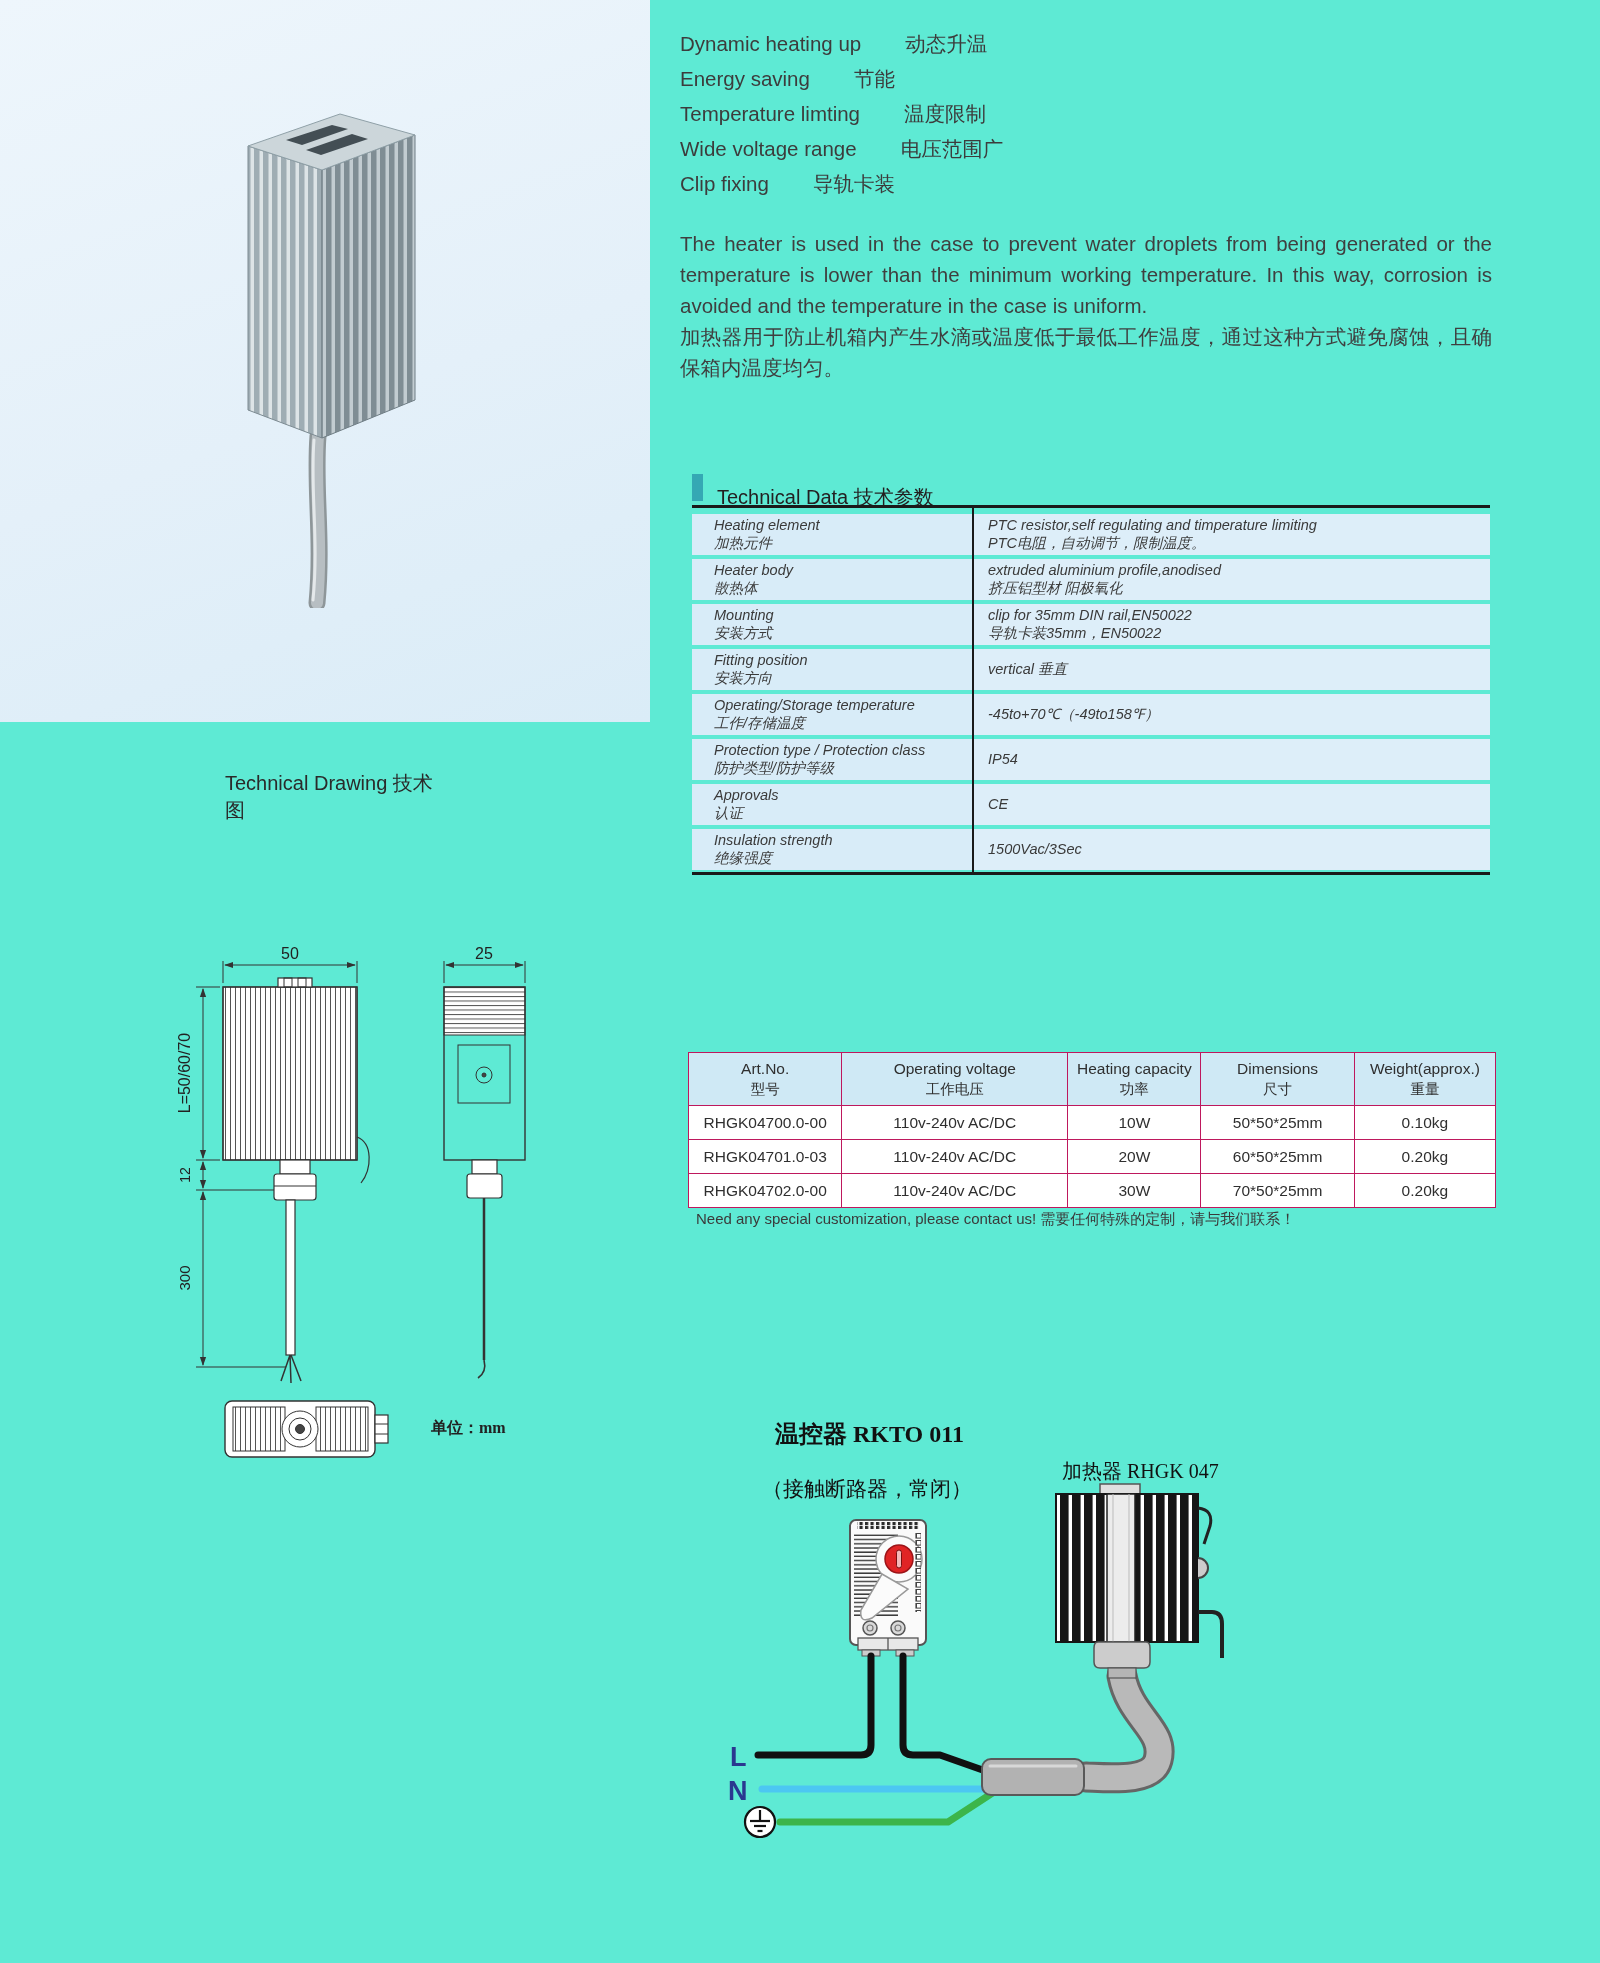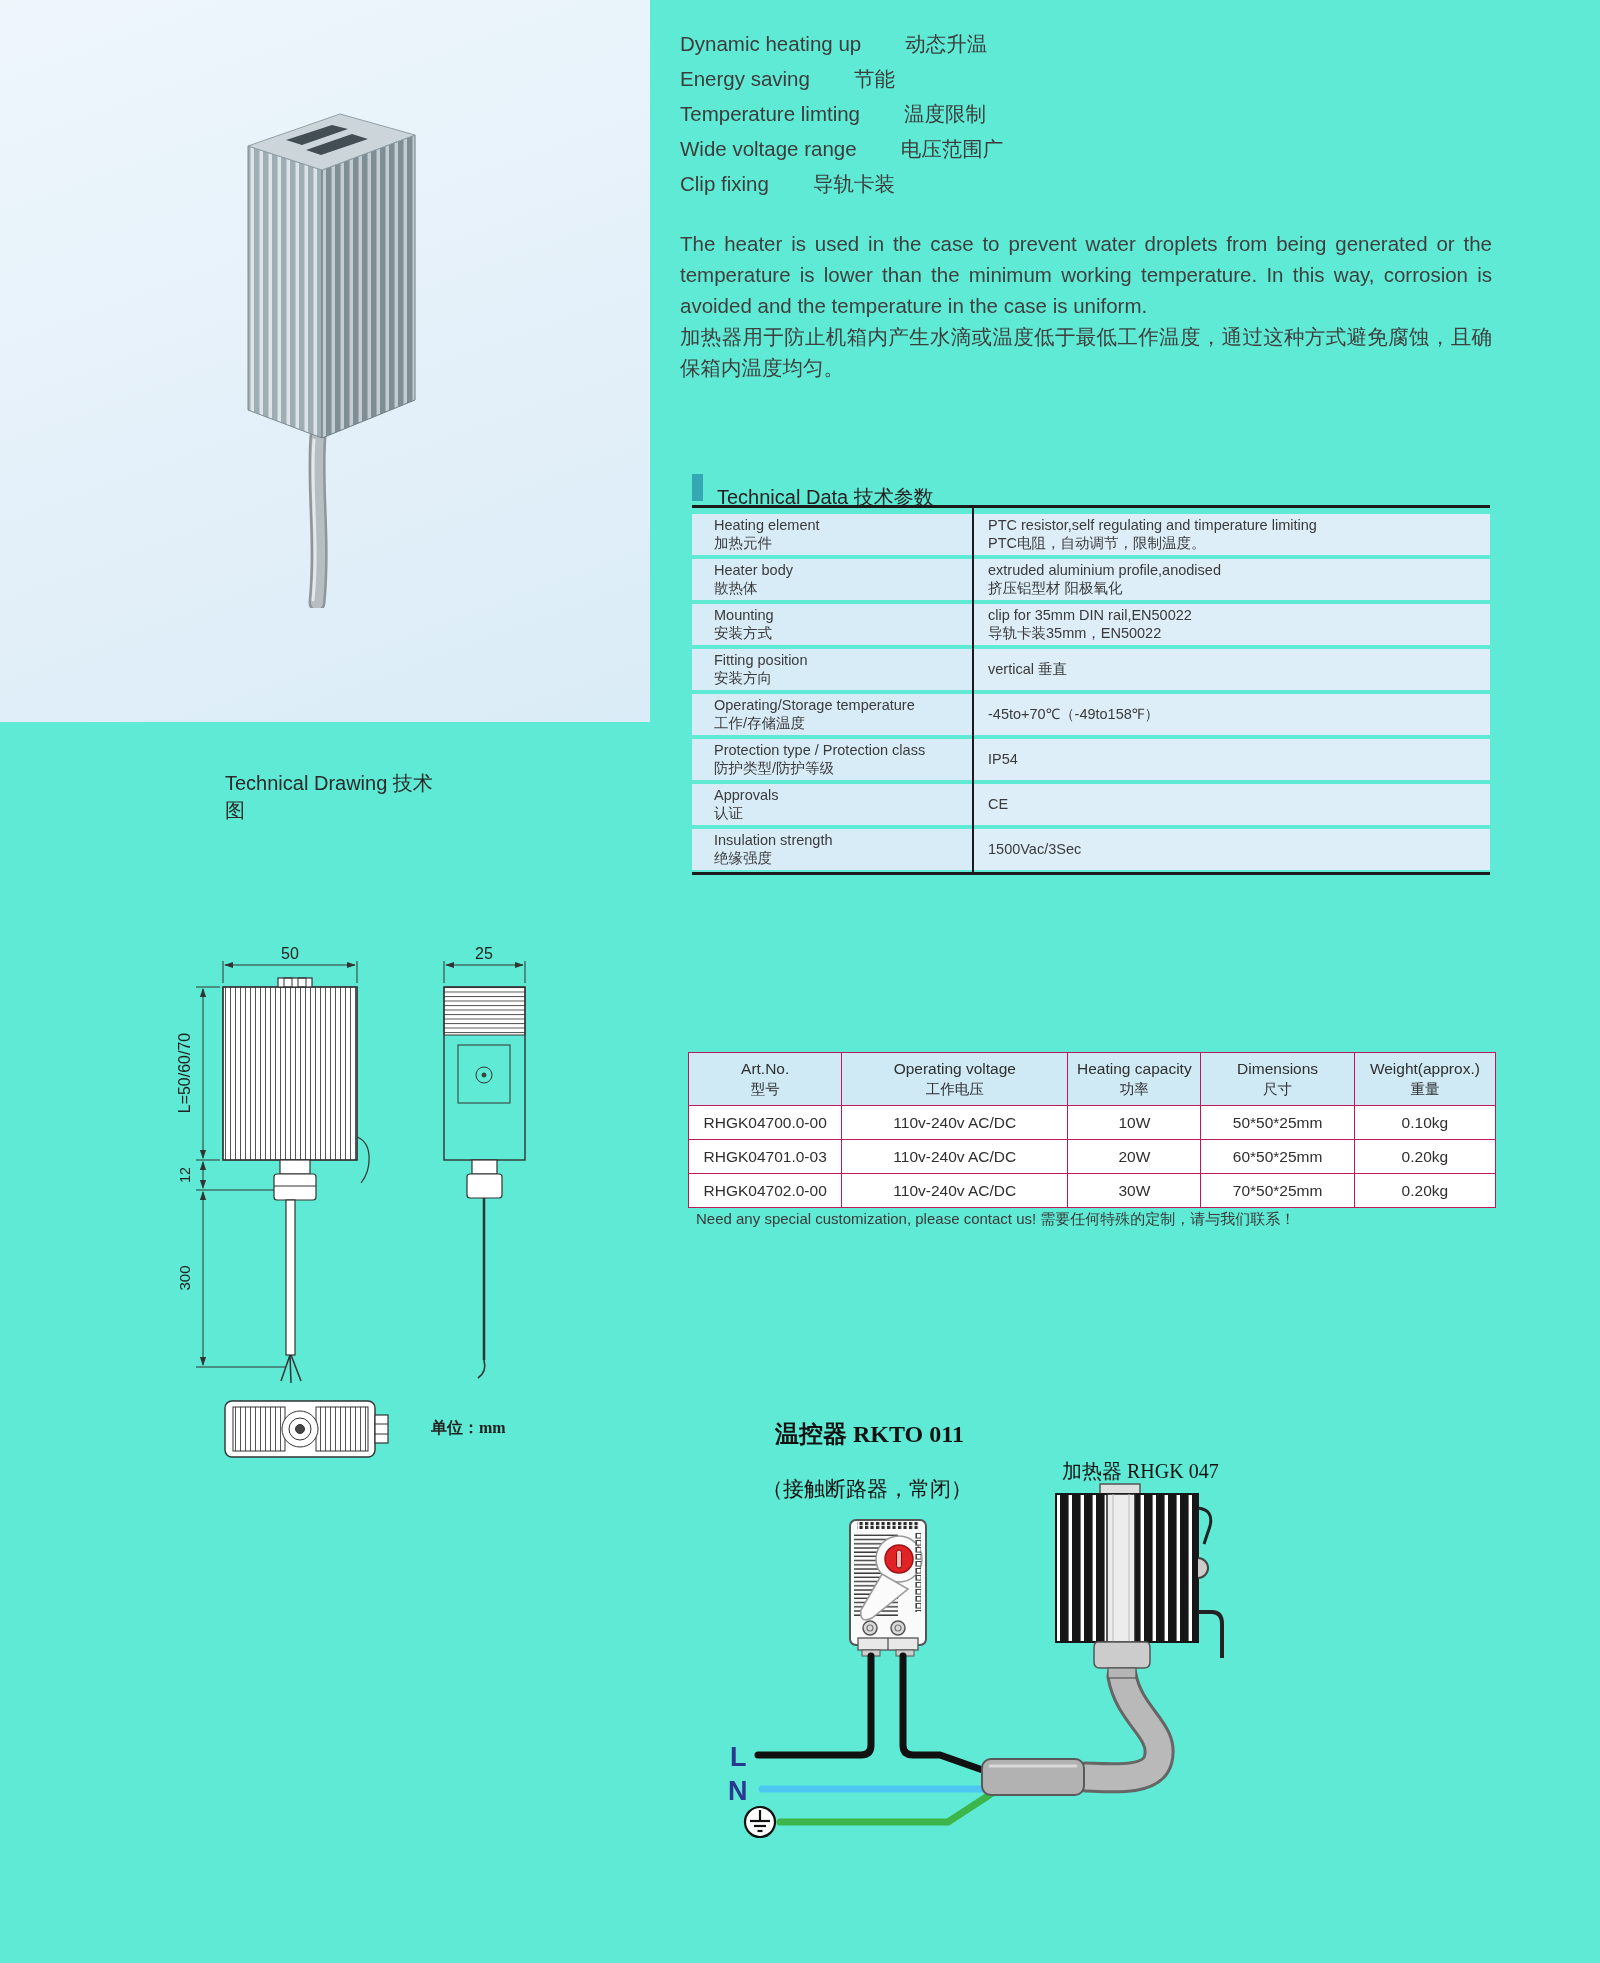--- a/index.html
+++ b/index.html
@@ -21,24 +21,24 @@
   .td-title{font-size:20px;color:#231f20;margin-top:20px;}
   
   .td-table{position:absolute;left:692px;top:505px;width:798px;box-sizing:border-box;
             border-top:3px solid #1a1a1a;border-bottom:3px solid #1a1a1a;
             padding:6px 0 2px 0;}
   .td-col-divider{position:absolute;left:280px;top:0;bottom:0;width:2px;background:#1a1a1a;z-index:2;}
   .td-row{display:flex;background:#d8ecf8;margin-bottom:4px;min-height:41px;}
   .td-row:last-child{margin-bottom:0;}
   .td-label{width:280px;box-sizing:border-box;padding:3px 8px 3px 22px;
             display:flex;flex-direction:column;justify-content:center;
-            font-size:14.5px;line-height:17.5px;color:#3a3a3a;}
+            font-size:14.5px;line-height:17.5px;color:#3a3a3a;font-style:italic;}
   .td-value{flex:1;box-sizing:border-box;padding:3px 10px 3px 16px;
             display:flex;flex-direction:column;justify-content:center;
-            font-size:14.5px;line-height:17.5px;color:#3a3a3a;background:#ddeef9;}
+            font-size:14.5px;line-height:17.5px;color:#3a3a3a;background:#ddeef9;font-style:italic;}
   
   .drawing-caption{position:absolute;left:225px;top:770px;width:220px;text-align:left;
                    font-size:20px;font-weight:normal;color:#2a2a2a;}
   .tech-drawing{position:absolute;left:140px;top:915px;}
   
   .product-table{position:absolute;left:688px;top:1052px;width:808px;border-collapse:collapse;
                  table-layout:fixed;}
   .product-table td{border:1px solid #be185d;text-align:center;vertical-align:middle;
                     color:#2f2f2f;font-size:15.5px;padding:0;}
   .product-table .hd{background:#cfe9f5;height:52px;line-height:20px;}

